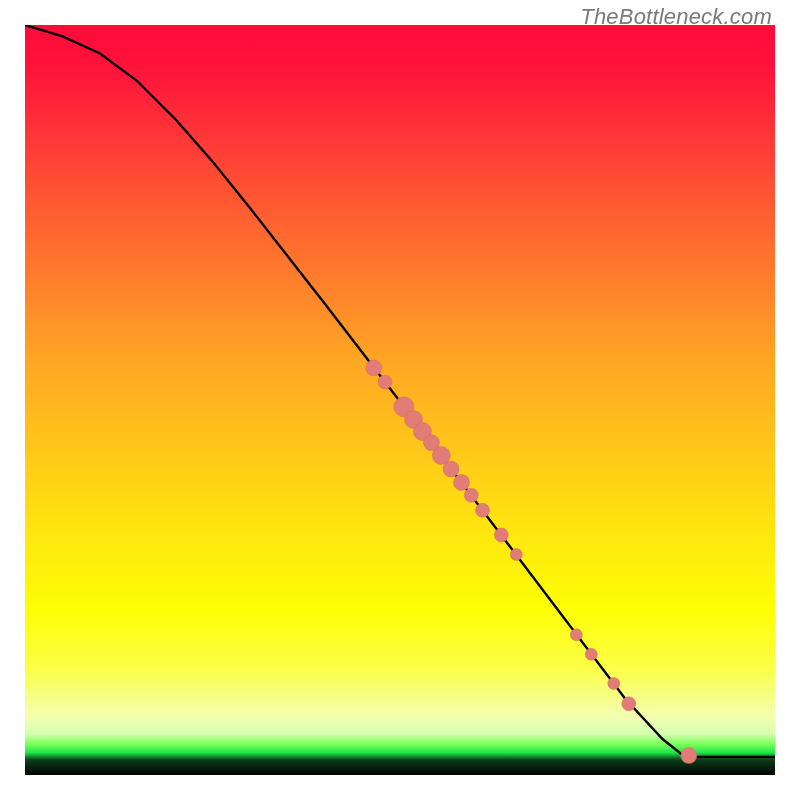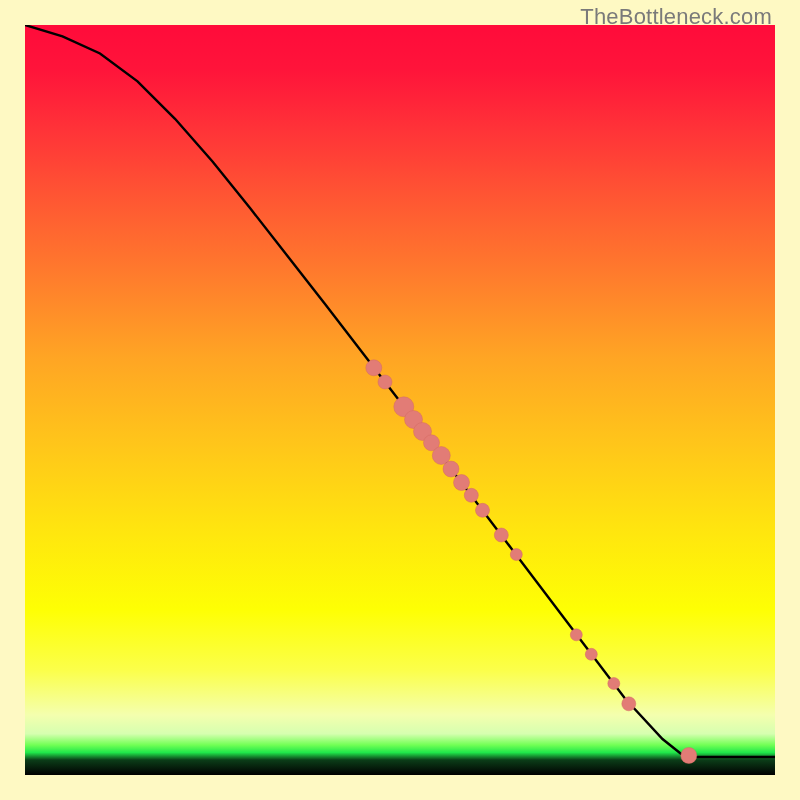--- a/index.html
+++ b/index.html
@@ -8,21 +8,22 @@
     width: 800px;
     height: 800px;
     overflow: hidden;
     background: #000;
     font-family: Arial, Helvetica, sans-serif;
   }
   .stage {
     position: relative;
     width: 800px;
     height: 800px;
-    background: #fef9c3;
+    background: #ffffff;
+    font-style: italic;
   }
   .plot {
     position: absolute;
     left: 25px;
     top: 25px;
     width: 750px;
     height: 750px;
     
     background: linear-gradient(
       to bottom,

